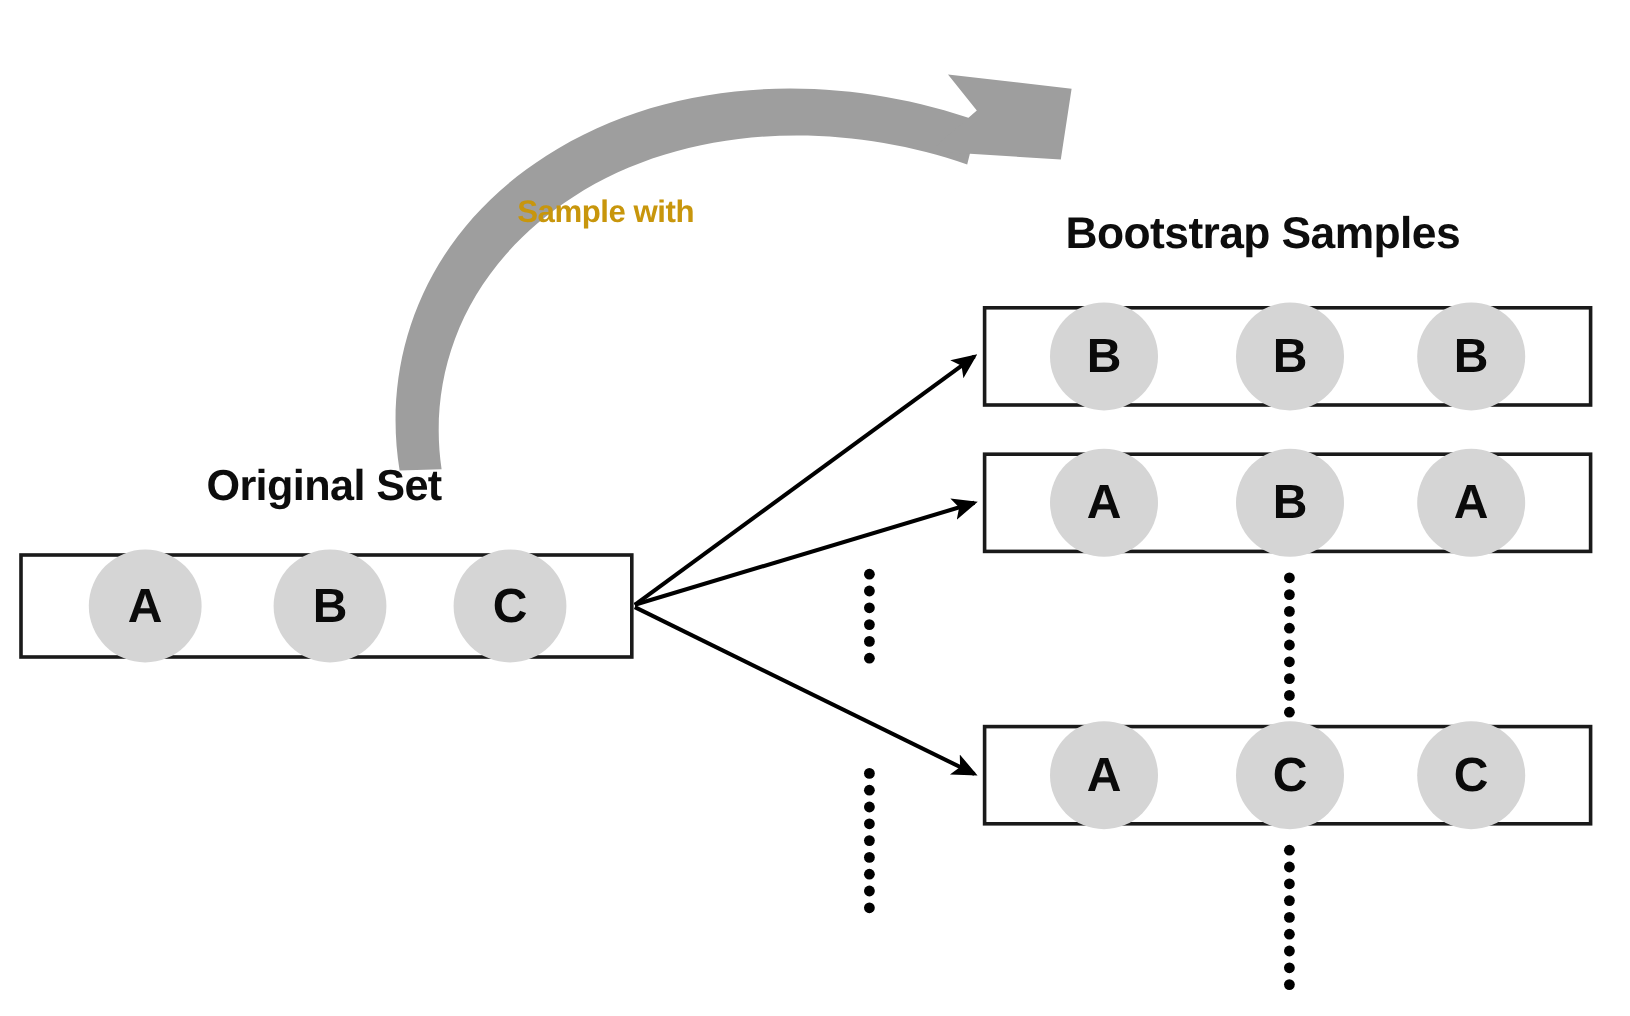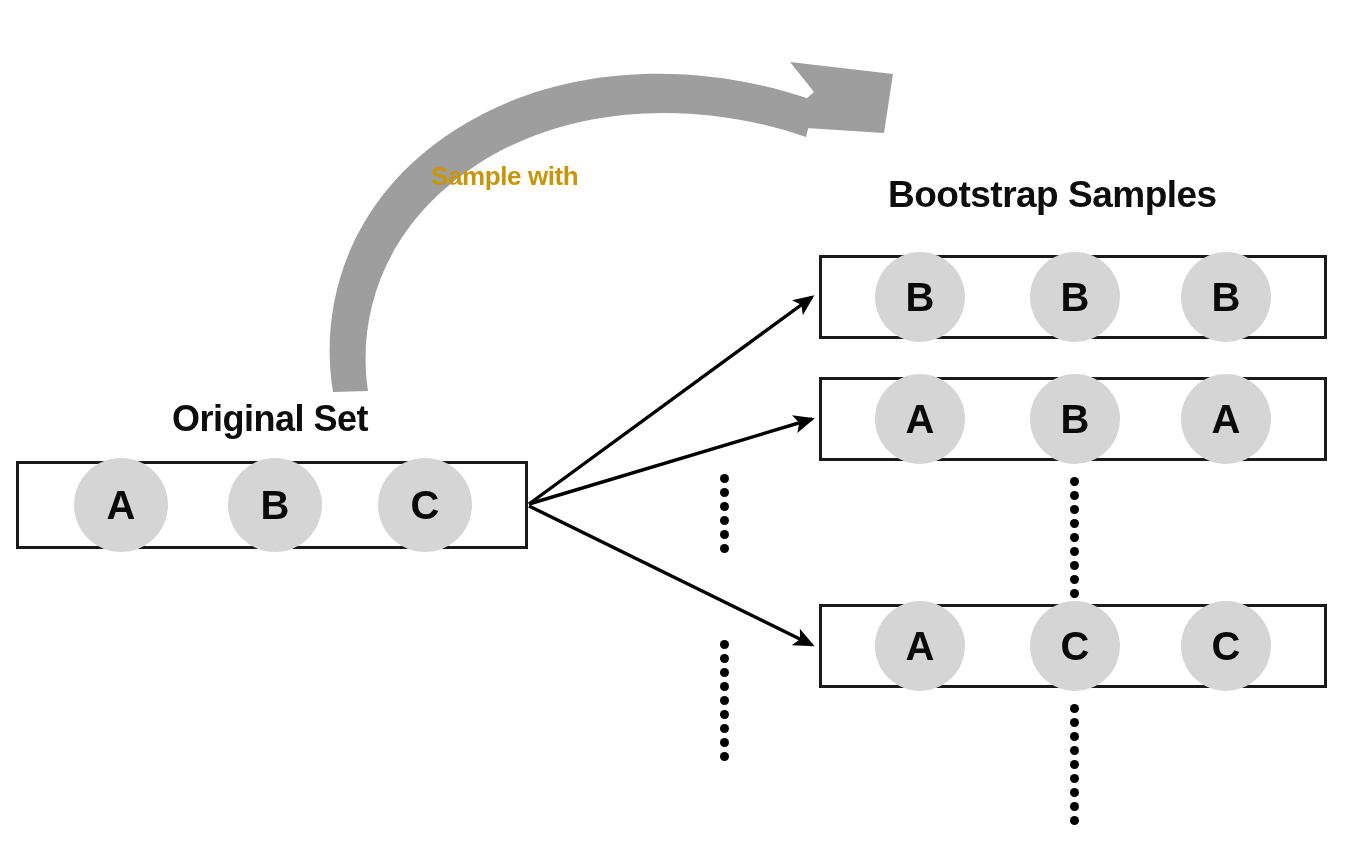--- a/index.html
+++ b/index.html
@@ -31,21 +31,21 @@
     letter-spacing: -0.5px;
   }
   #title-bootstrap {
     left: 888px;
     top: 158px;
     font-size: 37px;
     margin-top: 16px;
   }
   #title-original {
     left: 172px;
-    top: 398px;
+    top: 384px;
     font-size: 36px;
   }
   #caption-sample {
     position: absolute;
     left: 431px;
     top: 160px;
     width: 300px;
     font-family: "Liberation Sans", sans-serif;
     font-weight: bold;
     font-size: 26px;

